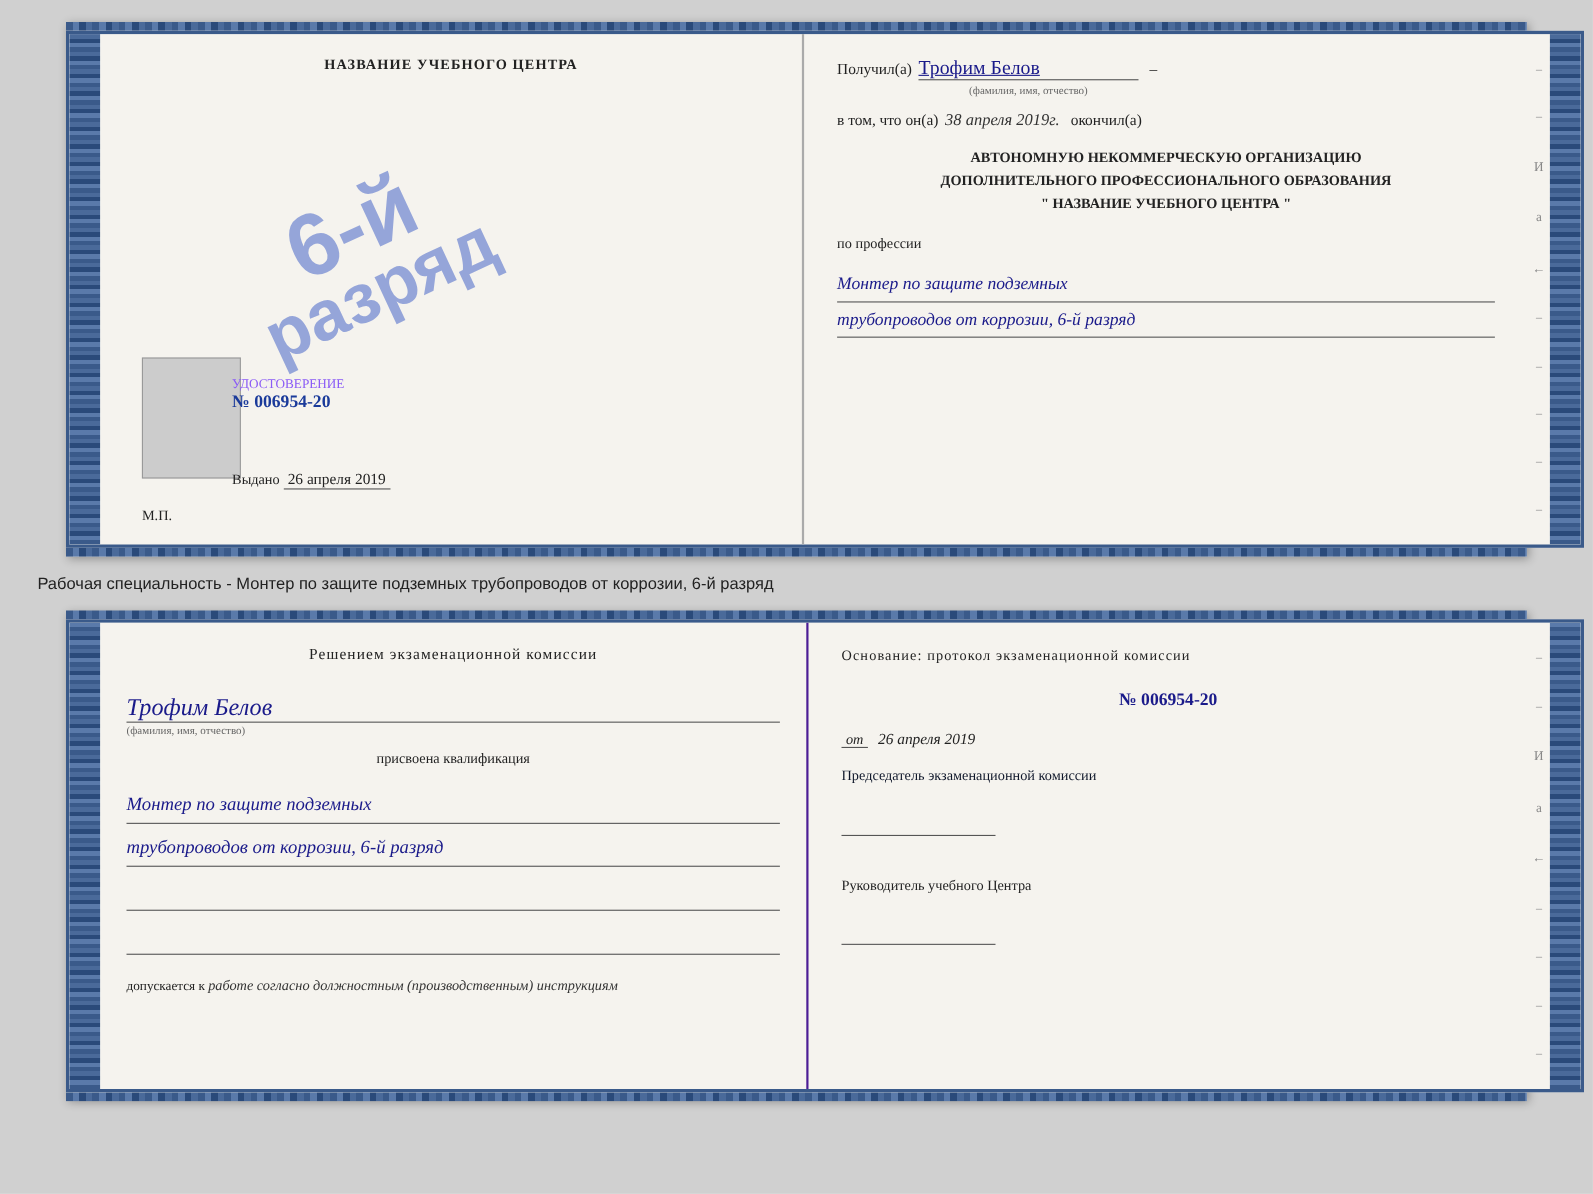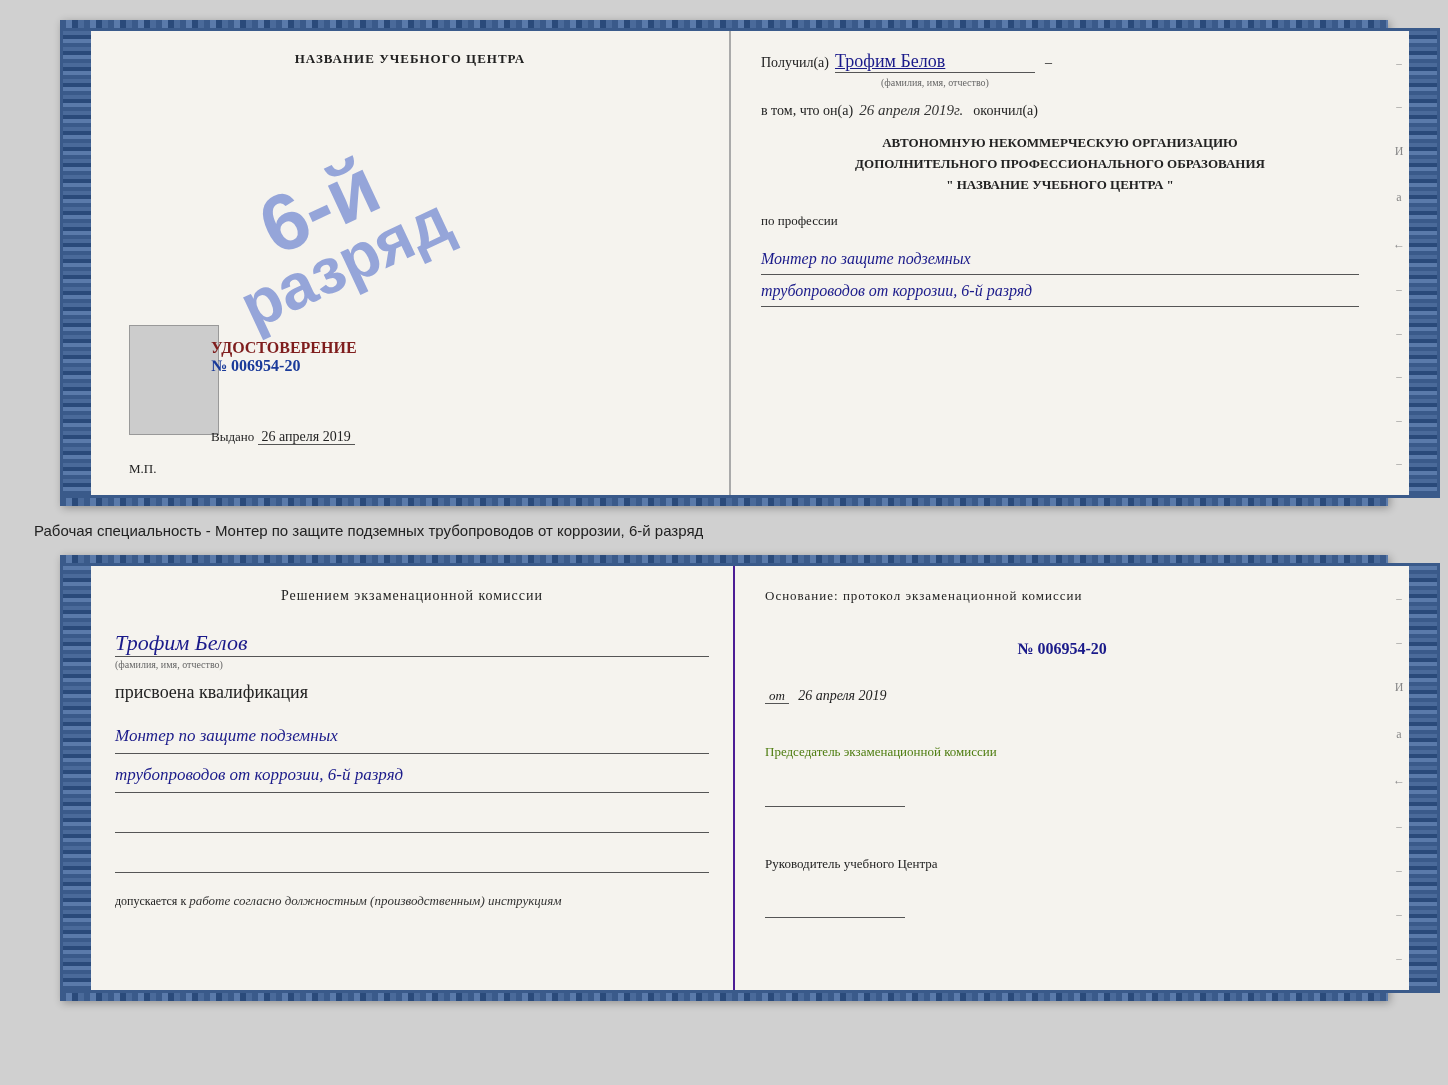--- a/index.html
+++ b/index.html
@@ -244,43 +244,44 @@
       display: flex;
       flex-direction: column;
       gap: 8px;
     }
 
     .cert-bottom-right {
       flex: 1;
       padding: 22px 30px;
       display: flex;
       flex-direction: column;
-      gap: 26px;
+      gap: 14px;
     }
 
     .resheniem-text {
       font-size: 14px;
       color: #222;
       text-align: center;
       letter-spacing: 1px;
     }
 
     .name-handwrite-big {
       font-family: 'Segoe Script', cursive;
       font-style: italic;
       font-size: 22px;
       color: #1a1a8a;
       border-bottom: 1px solid #555;
       display: block;
       margin-top: 10px;
     }
 
     .prisvoena-text {
-      font-size: 18px;
-      color: #222;
+      font-size: 13px;
+      color: #222;
+      text-align: center;
       margin-top: 4px;
     }
 
     .qualification-handwrite {
       font-family: 'Segoe Script', cursive;
       font-style: italic;
       font-size: 17px;
       color: #1a1a8a;
       border-bottom: 1px solid #555;
       display: block;
@@ -323,22 +324,22 @@
 
     .ot-text {
       font-size: 13px;
       color: #222;
       margin-top: 4px;
       font-style: italic;
     }
 
     .predsedatel-block {
       font-size: 13px;
-      color: #4d7c0f;
-      margin-top: 12px;
+      color: #0f172a;
+      margin-top: 0;
       line-height: 1.6;
     }
 
     .sign-line {
       border-bottom: 1px solid #555;
       width: 140px;
       height: 22px;
       display: inline-block;
     }
 
@@ -408,21 +409,21 @@
           <div class="stamp-container">
             <div style="display:flex;flex-direction:column;align-items:center;transform:rotate(-5deg);">
               <span style="font-size:80px;font-weight:bold;color:rgba(70,100,200,0.55);font-family:Arial,sans-serif;line-height:1;">6-й</span>
               <span style="font-size:64px;font-weight:bold;color:rgba(70,100,200,0.55);font-family:Arial,sans-serif;line-height:1;margin-top:-10px;">разряд</span>
             </div>
           </div>
 
           <div class="photo-placeholder"></div>
 
           <div class="udostoverenie-block">
-            <div style="font-size:16px;font-weight:bold;color:#7f1d1d;">УДОСТОВЕРЕНИЕ</div>
+            <div style="font-size:12px;font-weight:normal;color:#8b5cf6;">УДОСТОВЕРЕНИЕ</div>
             <div class="udostoverenie-num">№ 006954-20</div>
           </div>
 
           <div class="vydano-block">
             <span style="font-size:13px;color:#222;">Выдано</span>
             <span style="font-size:14px;color:#222;border-bottom:1px solid #555;padding:0 4px;">26 апреля 2019</span>
           </div>
 
           <div class="mp-label">М.П.</div>
         </div>
@@ -433,21 +434,21 @@
             <span style="font-size:14px;color:#222;">Получил(а)</span>
             <span class="poluchil-handwrite">Трофим Белов</span>
             <span style="font-size:14px;color:#222;margin-left:4px;">–</span>
           </div>
           <div style="margin-top:-10px;margin-left:120px;">
             <span class="small-label">(фамилия, имя, отчество)</span>
           </div>
 
           <div class="vtom-line">
             <span style="font-size:14px;color:#222;">в том, что он(а)</span>
-            <span class="date-handwrite">26 апреля 2019г.</span>
+            <span class="date-handwrite">38 апреля 2019г.</span>
             <span style="font-size:14px;color:#222;margin-left:4px;">окончил(а)</span>
           </div>
 
           <div class="org-block">
             <div>АВТОНОМНУЮ НЕКОММЕРЧЕСКУЮ ОРГАНИЗАЦИЮ</div>
             <div>ДОПОЛНИТЕЛЬНОГО ПРОФЕССИОНАЛЬНОГО ОБРАЗОВАНИЯ</div>
             <div>" НАЗВАНИЕ УЧЕБНОГО ЦЕНТРА "</div>
           </div>
 
           <div class="po-professii">по профессии</div>

